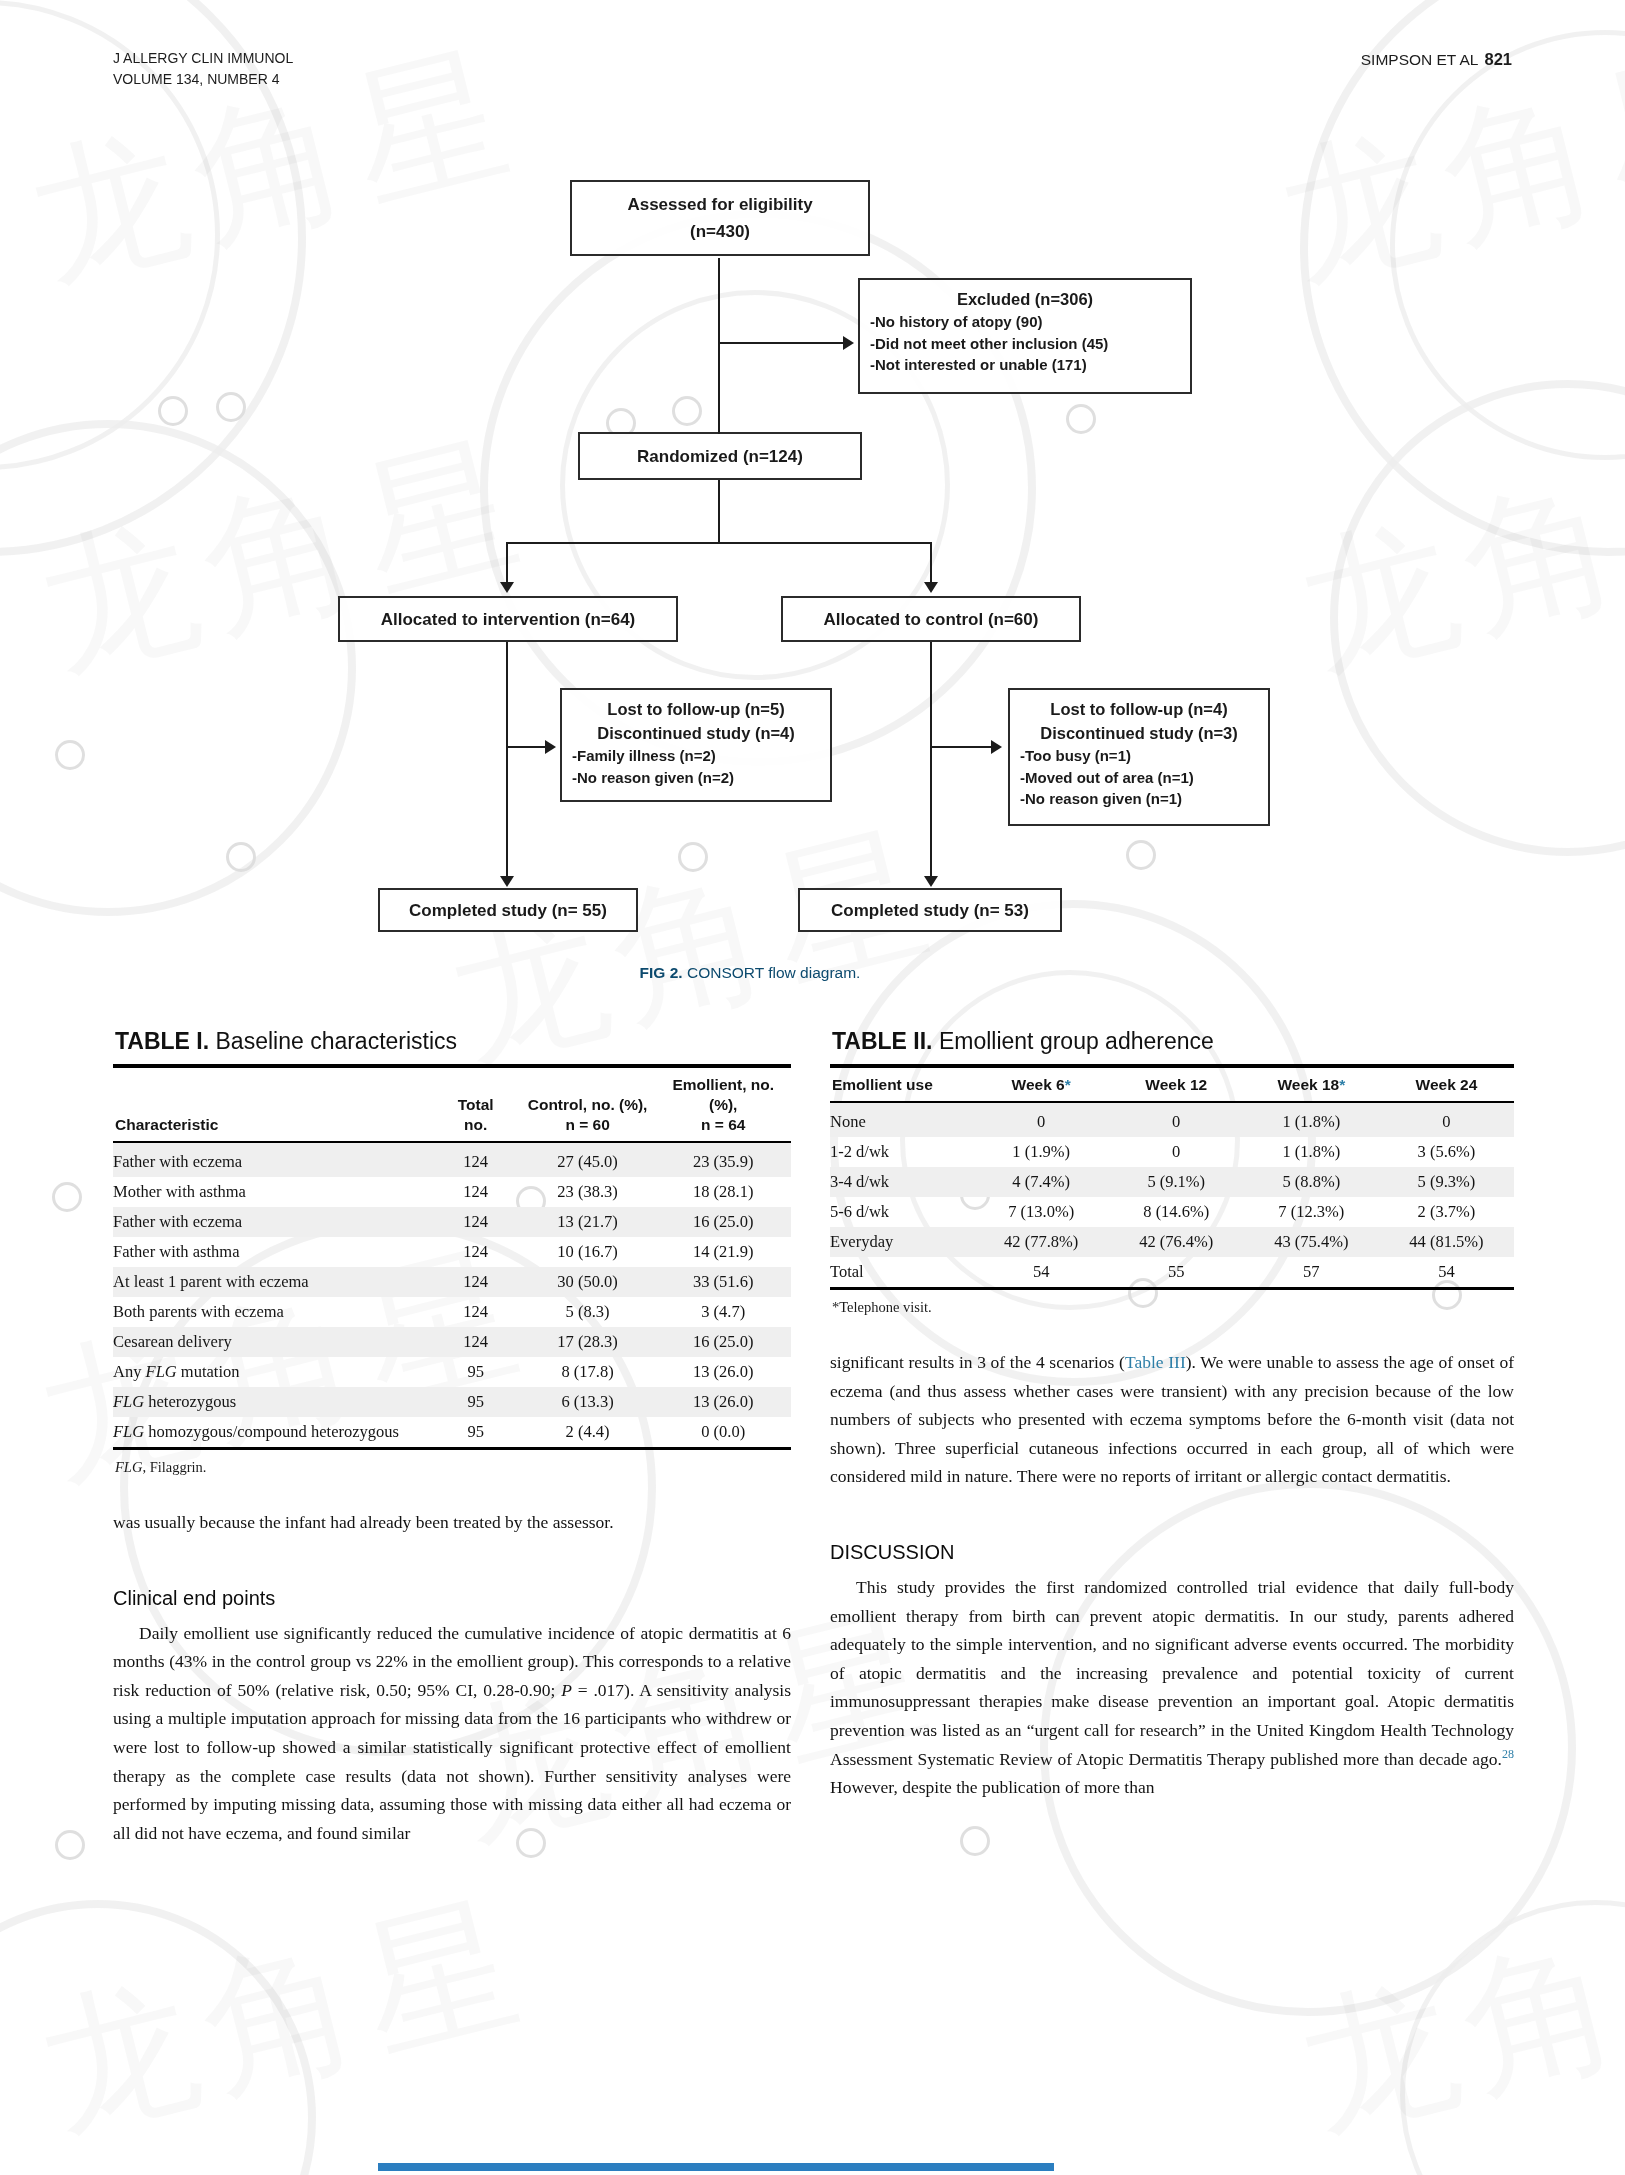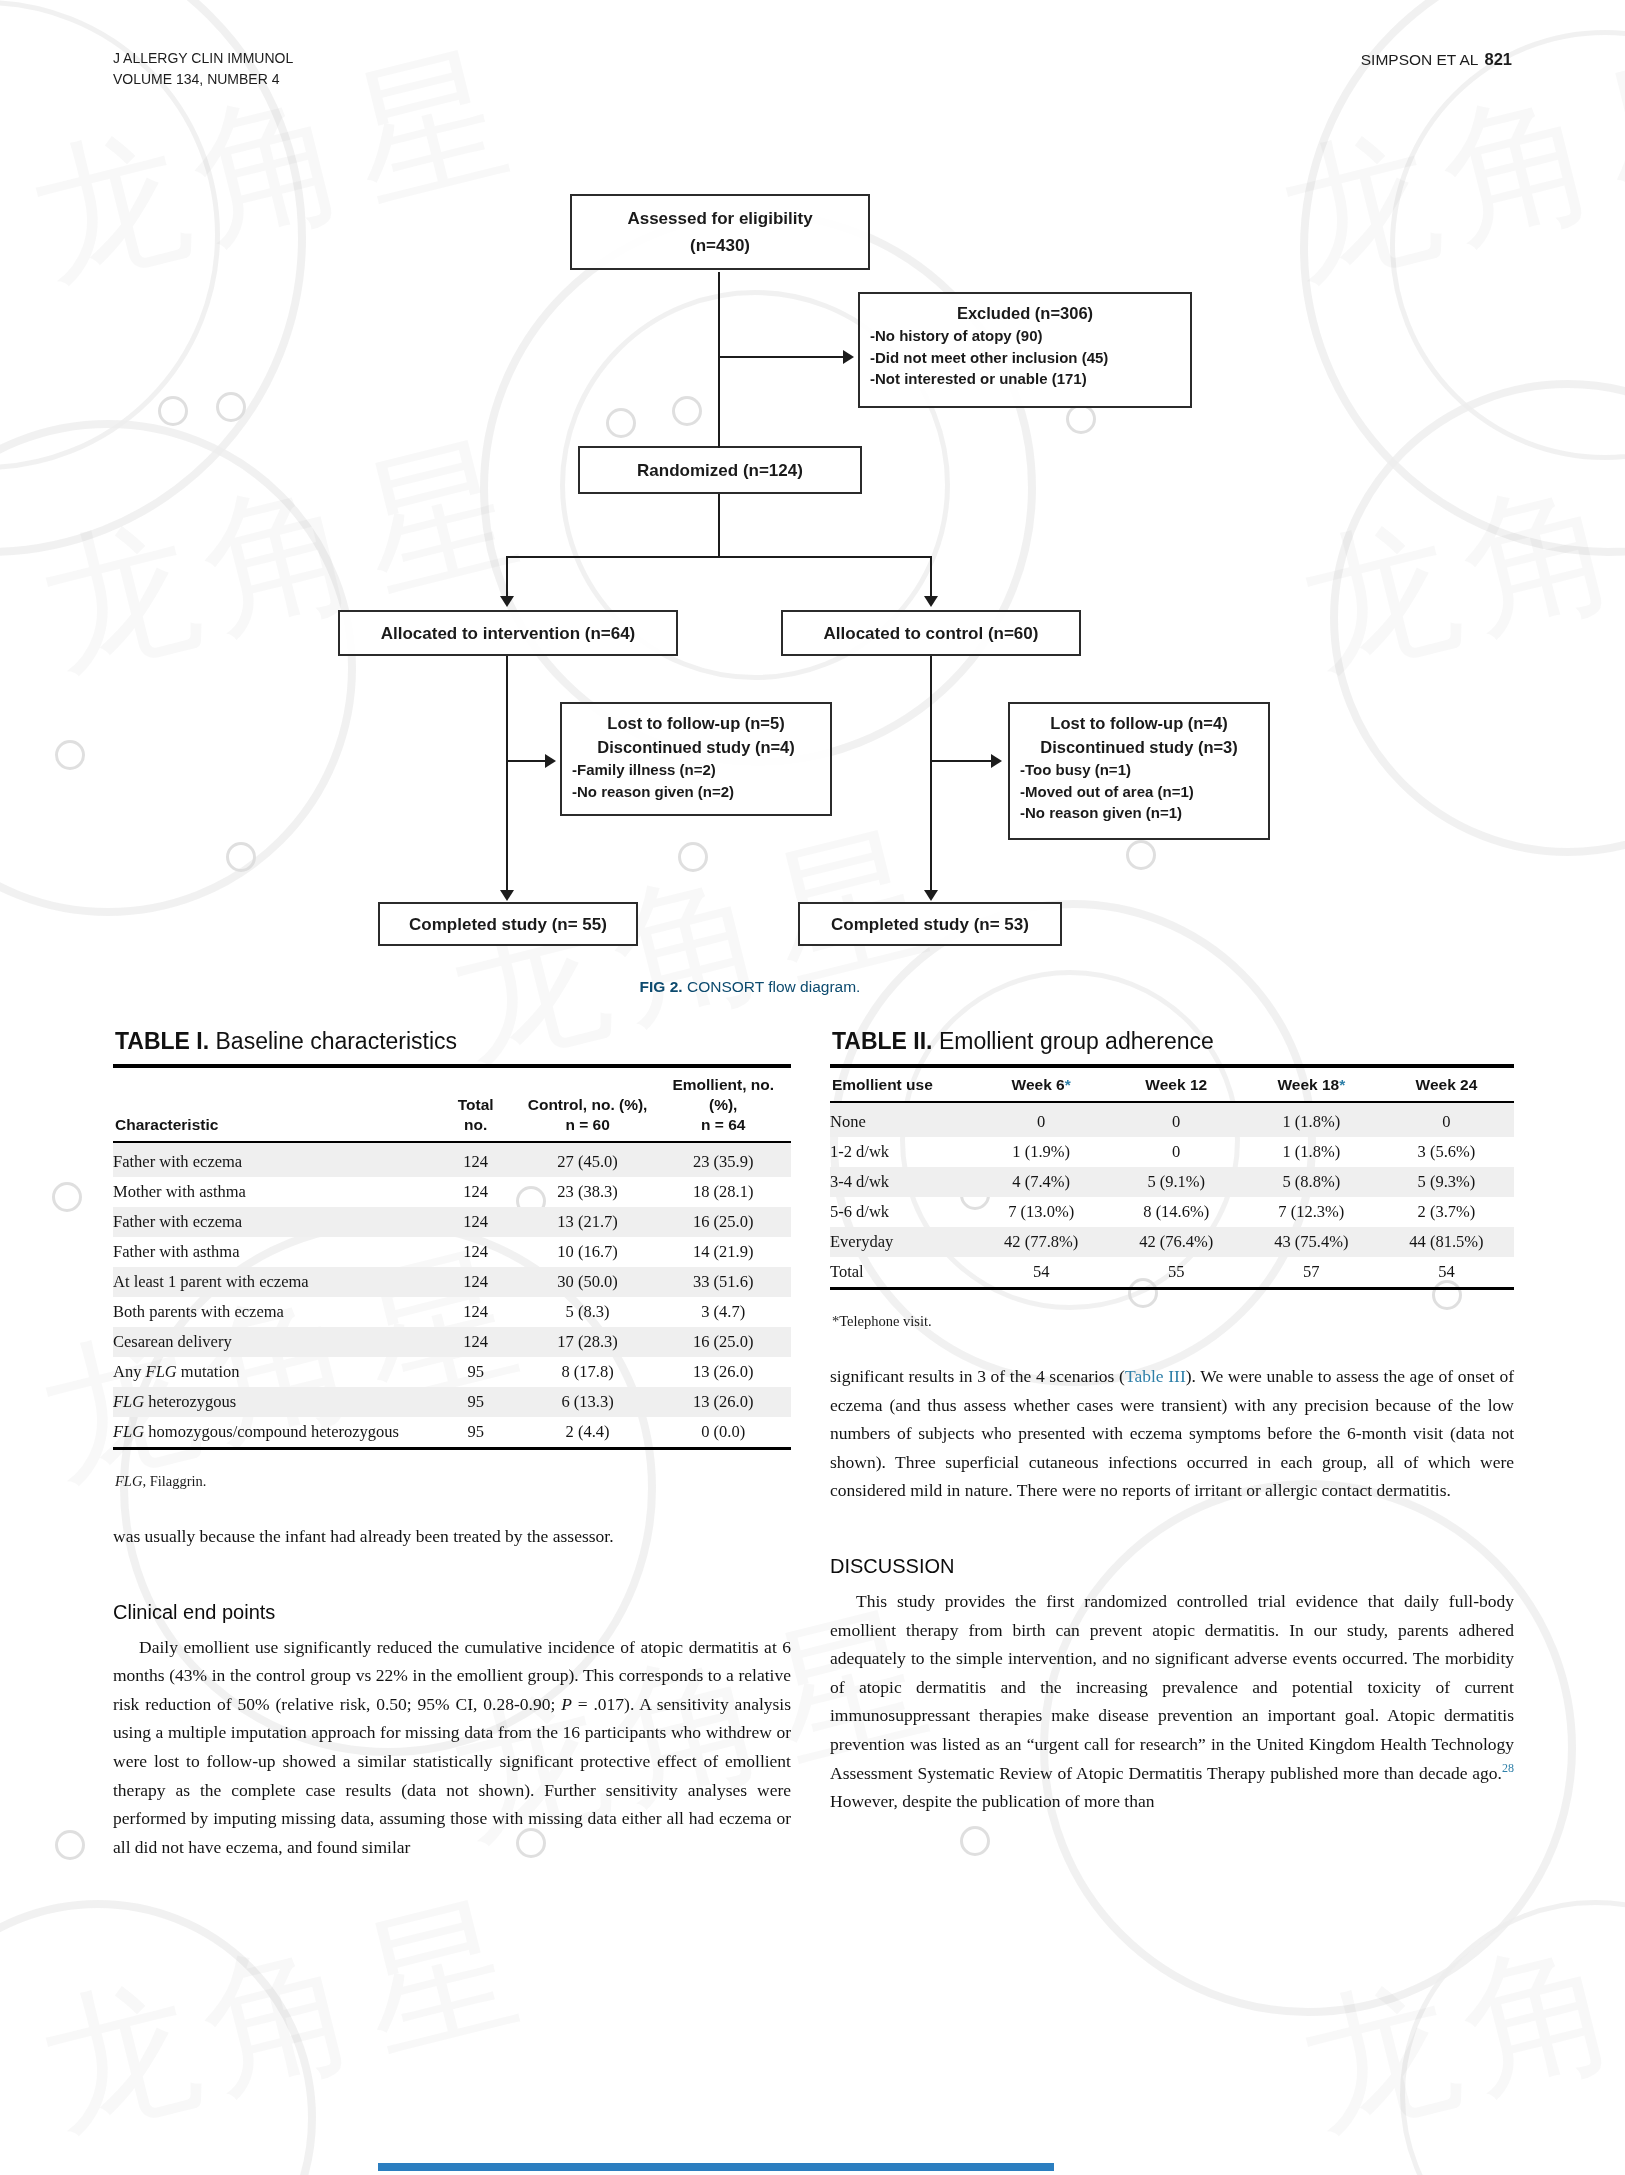--- a/index.html
+++ b/index.html
@@ -14,21 +14,21 @@
   .wm-char{position:absolute;font-size:150px;line-height:170px;color:#888888;opacity:.055;
            transform:rotate(-14deg);letter-spacing:14px;font-family:"DejaVu Sans",sans-serif;white-space:nowrap;}
   .wm-dot{position:absolute;width:24px;height:24px;border:3px solid #dcdcdc;border-radius:50%;opacity:.9;}
   
   .hdr-left{position:absolute;left:113px;top:48px;font-family:"Liberation Sans",sans-serif;
             font-size:14px;line-height:21px;color:#1c1c1c;}
   .hdr-right{position:absolute;right:113px;top:50px;font-family:"Liberation Sans",sans-serif;
              font-size:15.5px;color:#1c1c1c;}
   .hdr-right b{font-size:16.5px;margin-left:6px;}
   
-  .fd{position:absolute;left:0;top:16px;width:1538px;height:1020px;}
+  .fd{position:absolute;left:0;top:2px;width:1538px;height:1020px;}
   .fd-box{position:absolute;border:2px solid #2b2b2b;background:rgba(255,255,255,.92);
           font-family:"Liberation Sans",sans-serif;font-weight:bold;color:#1a1a1a;box-sizing:border-box;}
   .fd-flex{display:flex;align-items:center;justify-content:center;text-align:center;}
   .fd-box .big{font-size:17px;line-height:27px;text-align:center;}
   .fd-box .item{font-size:15px;line-height:21.5px;text-align:left;padding:0 10px;}
   .fd-box .ttl{font-size:16.5px;line-height:24px;text-align:center;}
   .fd-pad{padding-top:9px;}
   .fd-line{position:absolute;background:#1c1c1c;}
   .ar-d{position:absolute;width:0;height:0;border-left:7px solid transparent;
         border-right:7px solid transparent;border-top:11px solid #1c1c1c;}
@@ -46,21 +46,21 @@
               border-top:4px solid #000;border-bottom:3px solid #000;}
   table.paper thead th{font-family:"Liberation Sans",sans-serif;font-size:15.5px;font-weight:bold;
               padding:7px 2px 6px;border-bottom:2.5px solid #000;vertical-align:bottom;line-height:20px;}
   table.paper thead th.left{text-align:left;}
   table.paper tbody td{padding:3px 2px;line-height:24px;vertical-align:top;}
   table.paper tbody tr:first-child td{padding-top:7px;}
   tr.shade{background:var(--shade,#efefef);}
   td.num{text-align:center;}
   td.tlabel{text-align:left;}
   .hang{padding-left:18px !important;text-indent:-18px;}
-  .fnote{font-size:14.5px;margin-top:23px;color:#1a1a1a;padding-left:2px;}
+  .fnote{font-size:14.5px;margin-top:9px;color:#1a1a1a;padding-left:2px;}
   
   .para{font-size:17.5px;line-height:28.6px;text-align:justify;color:#131313;margin:0;}
   .indent{text-indent:26px;margin-top:8px;}
   .gap-a{margin-top:32px;}
   .sec-head{font-family:"Liberation Sans",sans-serif;font-weight:normal;font-size:20px;
             color:#0c0c0c;margin:50px 0 9px 0;}
   .it{font-style:italic;}
   .lnk{color:var(--link,#2e7fa8);}
   .sup{color:var(--link,#2e7fa8);vertical-align:super;font-size:12px;line-height:0;}
   

